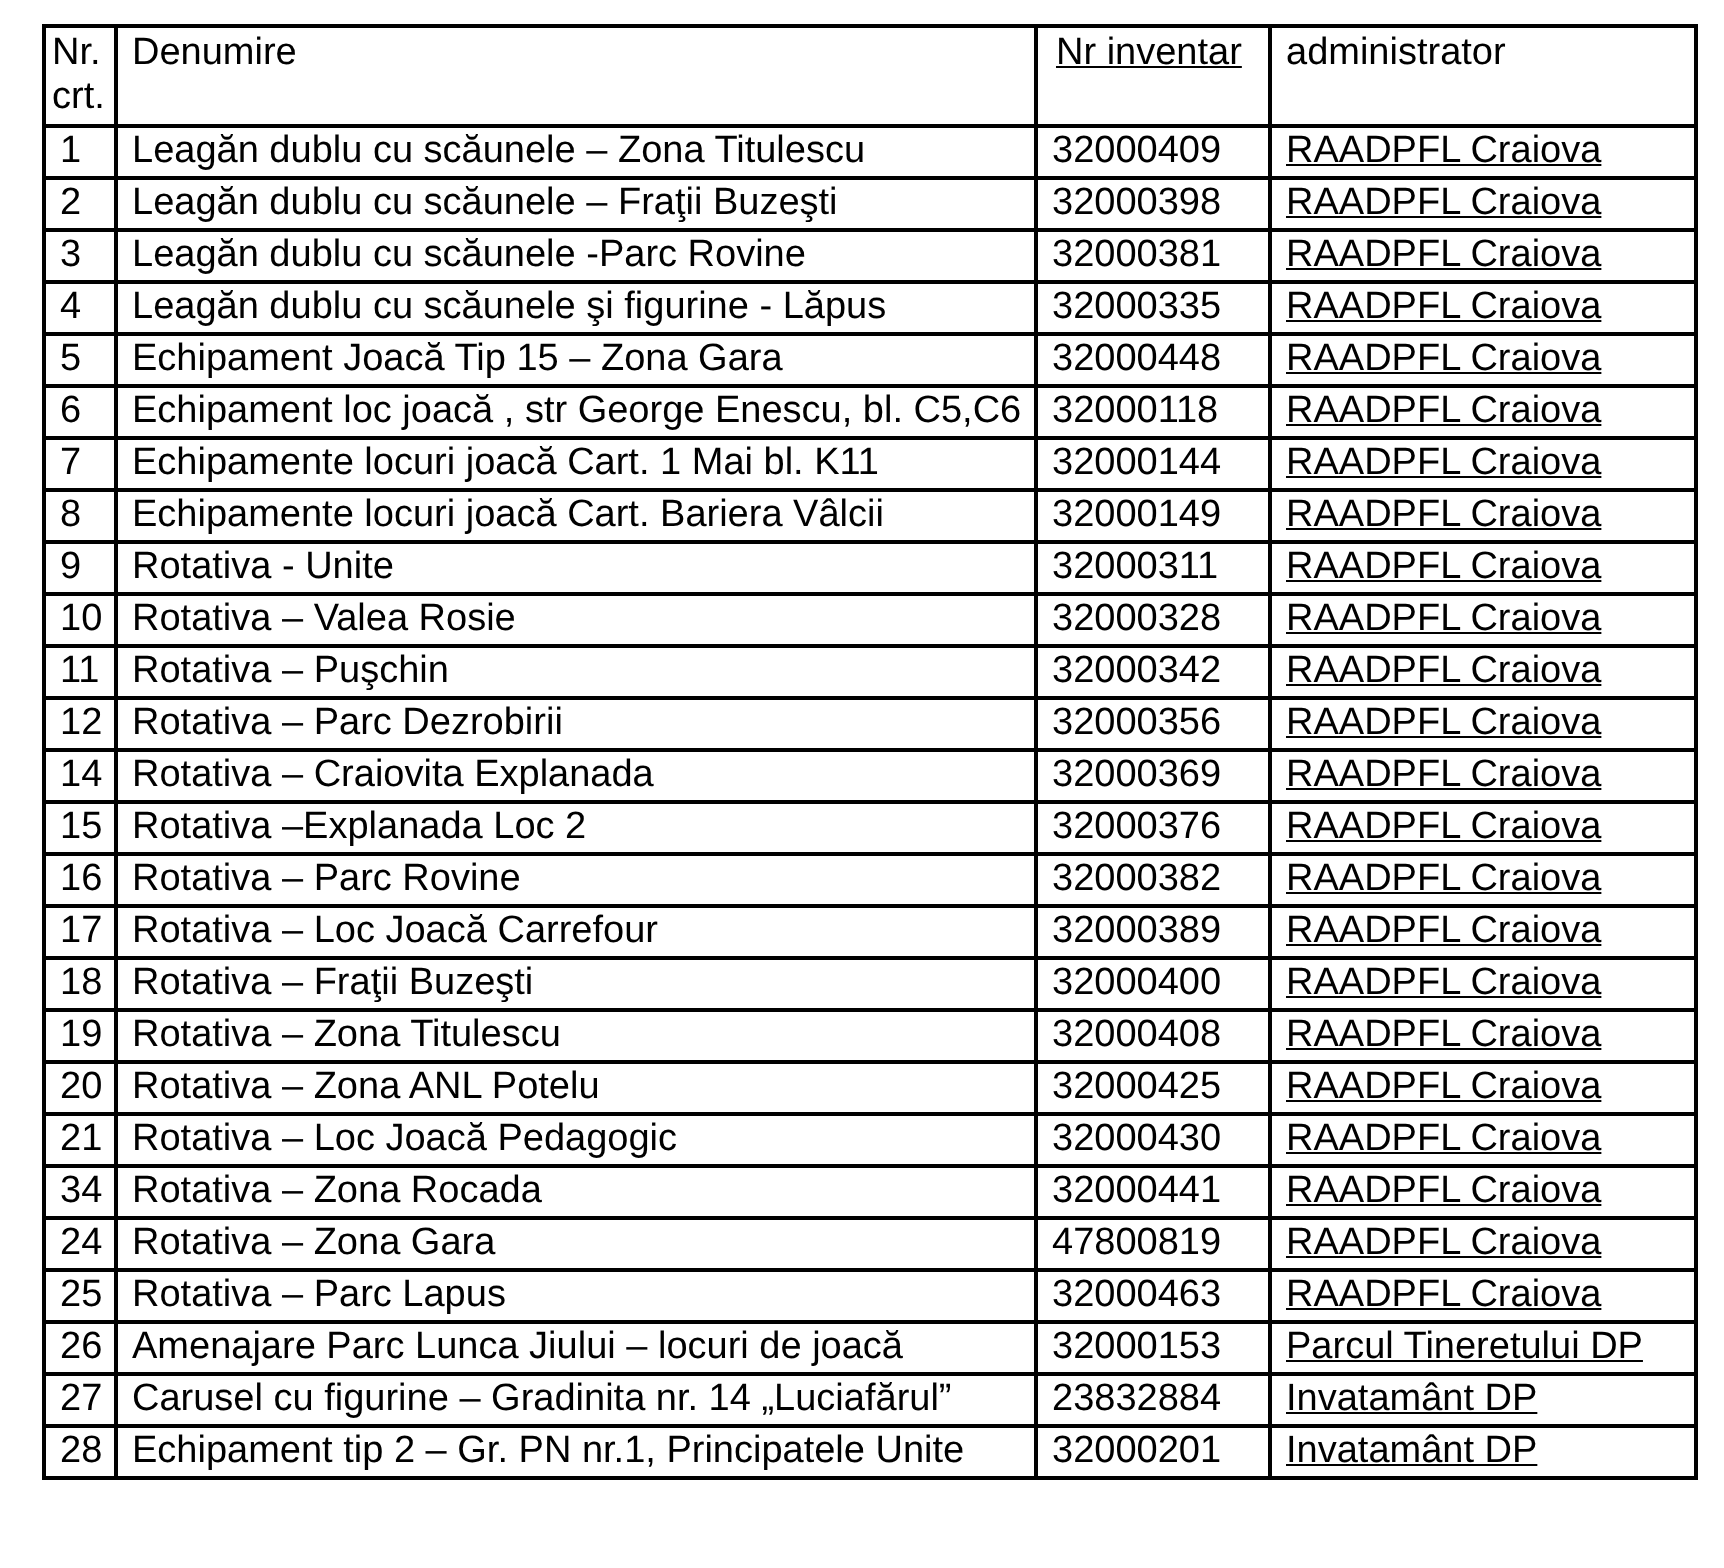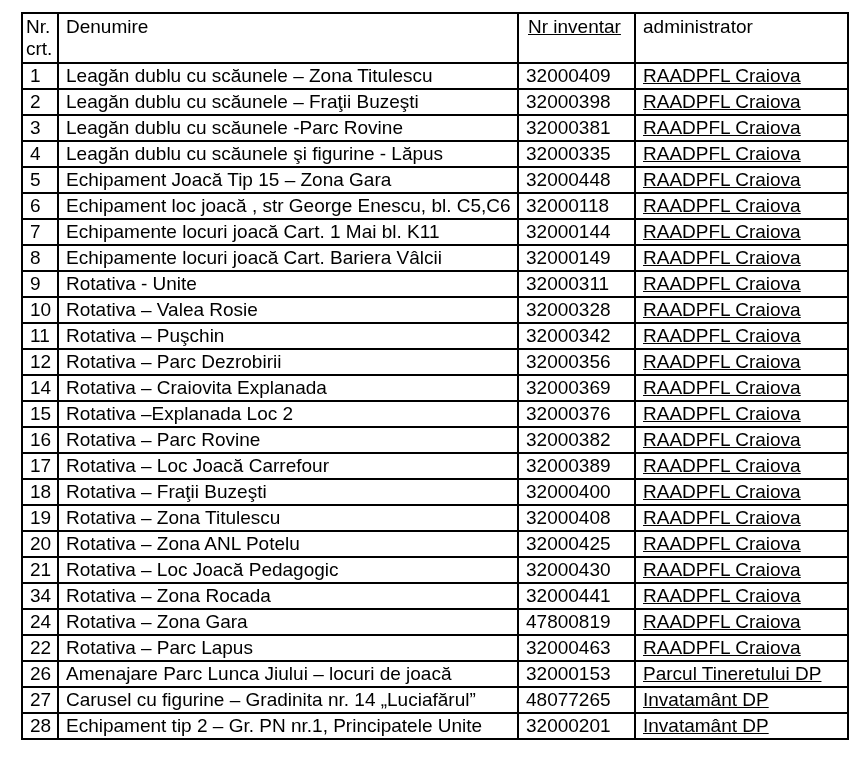--- a/index.html
+++ b/index.html
@@ -197,35 +197,35 @@
           <td class="col-inv">32000441</td>
           <td class="col-admin">RAADPFL Craiova</td>
         </tr>
         <tr>
           <td class="col-nr">24</td>
           <td class="col-denumire">Rotativa – Zona Gara</td>
           <td class="col-inv">47800819</td>
           <td class="col-admin">RAADPFL Craiova</td>
         </tr>
         <tr>
-          <td class="col-nr">22</td>
+          <td class="col-nr">25</td>
           <td class="col-denumire">Rotativa – Parc Lapus</td>
           <td class="col-inv">32000463</td>
           <td class="col-admin">RAADPFL Craiova</td>
         </tr>
         <tr>
           <td class="col-nr">26</td>
           <td class="col-denumire">Amenajare Parc Lunca Jiului – locuri de joacă</td>
           <td class="col-inv">32000153</td>
           <td class="col-admin">Parcul Tineretului DP</td>
         </tr>
         <tr>
           <td class="col-nr">27</td>
           <td class="col-denumire">Carusel cu figurine – Gradinita nr. 14 „Luciafărul”</td>
-          <td class="col-inv">48077265</td>
+          <td class="col-inv">23832884</td>
           <td class="col-admin">Invatamânt DP</td>
         </tr>
         <tr>
           <td class="col-nr">28</td>
           <td class="col-denumire">Echipament tip 2 – Gr. PN nr.1, Principatele Unite</td>
           <td class="col-inv">32000201</td>
           <td class="col-admin">Invatamânt DP</td>
         </tr>
       </tbody>
   </table>

